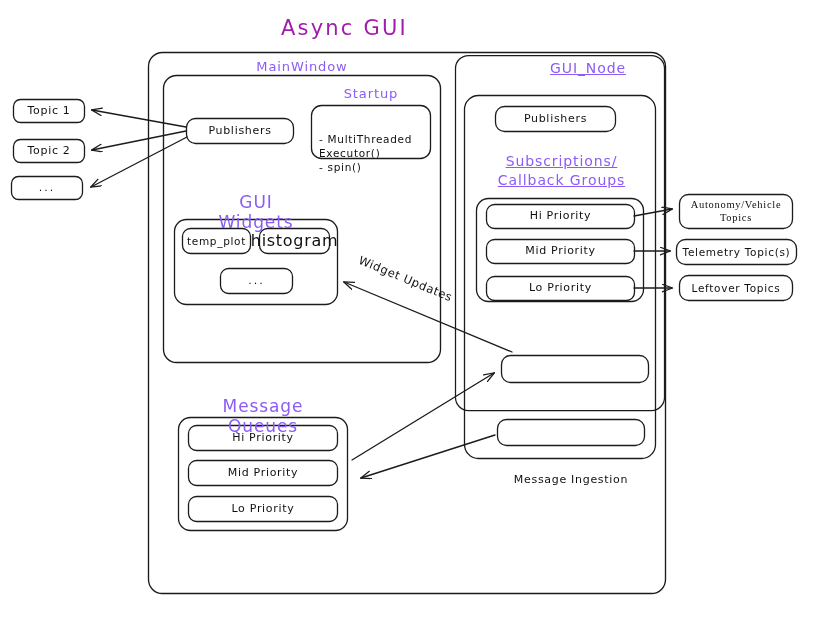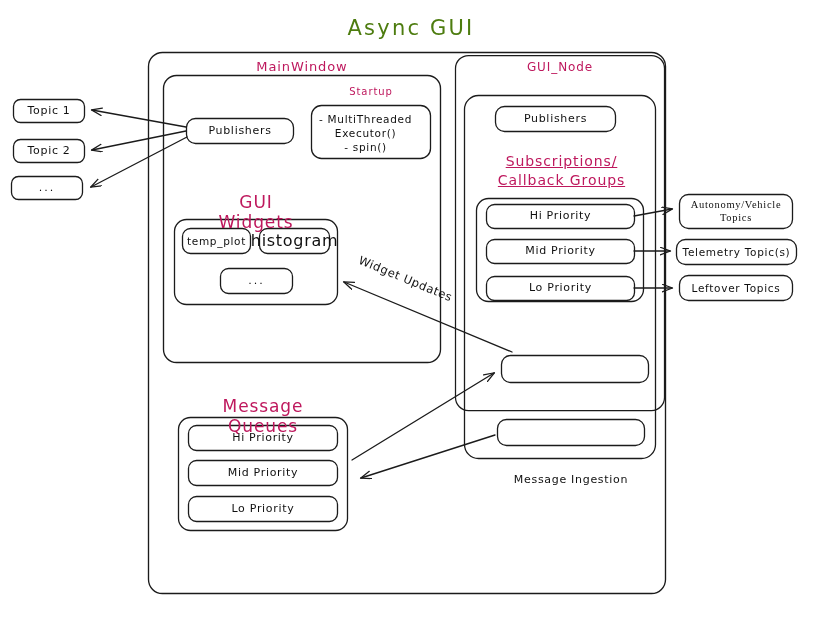--- a/index.html
+++ b/index.html
@@ -11,24 +11,24 @@
   .lbl{position:absolute;white-space:pre;text-align:center;
        font-family:"DejaVu Sans",sans-serif;color:#111;
        letter-spacing:.6px;pointer-events:none;}
 
   
   .boxtext{position:absolute;display:flex;align-items:center;justify-content:center;
            text-align:center;white-space:pre-line;line-height:1.15;
            font-size:11px;letter-spacing:.7px;color:#101010;}
   
   .caption{position:absolute;text-align:center;white-space:pre-line;line-height:1.2;
-           letter-spacing:.9px;color:#be185d;}
-  .title{position:absolute;text-align:center;letter-spacing:2.2px;color:#4d7c0f;}
+           letter-spacing:.9px;color:#8b5cf6;}
+  .title{position:absolute;letter-spacing:2.2px;color:#a21caf;}
   .rot{position:absolute;transform-origin:0 0;}
-  .leftalign{justify-content:flex-start;text-align:center;white-space:pre-line;}
+  .leftalign{justify-content:flex-start;text-align:left;white-space:pre-line;margin-top:20px;}
 </style>
 </head>
 <body>
 
 <div id="stage">
 
   <svg id="canvas" viewBox="0 0 821 634">
     <defs>
       <marker id="ah" markerWidth="13" markerHeight="13" refX="10.5" refY="4.2" orient="auto" markerUnits="userSpaceOnUse">
         <path d="M0.6,0.4 L11,4.2 L0.6,8.0" fill="none" stroke="#1b1b1b" stroke-width="1.25" stroke-linecap="round" stroke-linejoin="round"></path>
@@ -95,29 +95,29 @@
 
       <path d="M352,460 L494,373" marker-end="url(#ah)"></path>
 
       <path d="M495,435 L361,478" marker-end="url(#ah)"></path>
     </g>
   </svg>
 
   <div class="title" style="left:281px;top:16px;width:260px;font-size:21px;">Async  GUI</div>
 
   <div class="caption" style="left:227px;top:59px;width:150px;font-size:13px;">MainWindow</div>
-  <div class="caption" style="left:485px;top:60px;width:150px;font-size:12px;">GUI_Node</div>
+  <div class="caption" style="left:513px;top:60px;width:150px;font-size:14px;text-decoration:underline;">GUI_Node</div>
 
   <div class="boxtext" style="left:14px;top:100px;width:70px;height:22px;">Topic 1</div>
   <div class="boxtext" style="left:14px;top:140px;width:70px;height:22px;">Topic 2</div>
   <div class="boxtext" style="left:12px;top:177px;width:70px;height:22px;letter-spacing:2px;">...</div>
 
   <div class="boxtext" style="left:187px;top:119px;width:106px;height:24px;">Publishers</div>
 
-  <div class="caption" style="left:321px;top:86px;width:100px;font-size:10px;">Startup</div>
+  <div class="caption" style="left:321px;top:86px;width:100px;font-size:13px;">Startup</div>
   <div class="boxtext leftalign" style="left:319px;top:112px;width:110px;height:42px;font-size:10.5px;line-height:1.35;">-  MultiThreaded
     Executor()
 -  spin()</div>
 
   <div class="caption" style="left:200px;top:192px;width:112px;font-size:17px;">GUI Widgets</div>
   <div class="boxtext" style="left:183px;top:229px;width:67px;height:24px;font-size:10.5px;">temp_plot</div>
   <div class="boxtext" style="left:260px;top:229px;width:69px;height:24px;font-size:16px;">histogram</div>
   <div class="boxtext" style="left:221px;top:269px;width:71px;height:24px;letter-spacing:2px;">...</div>
 
   <div class="caption" style="left:203px;top:396px;width:120px;font-size:17px;">Message Queues</div>

